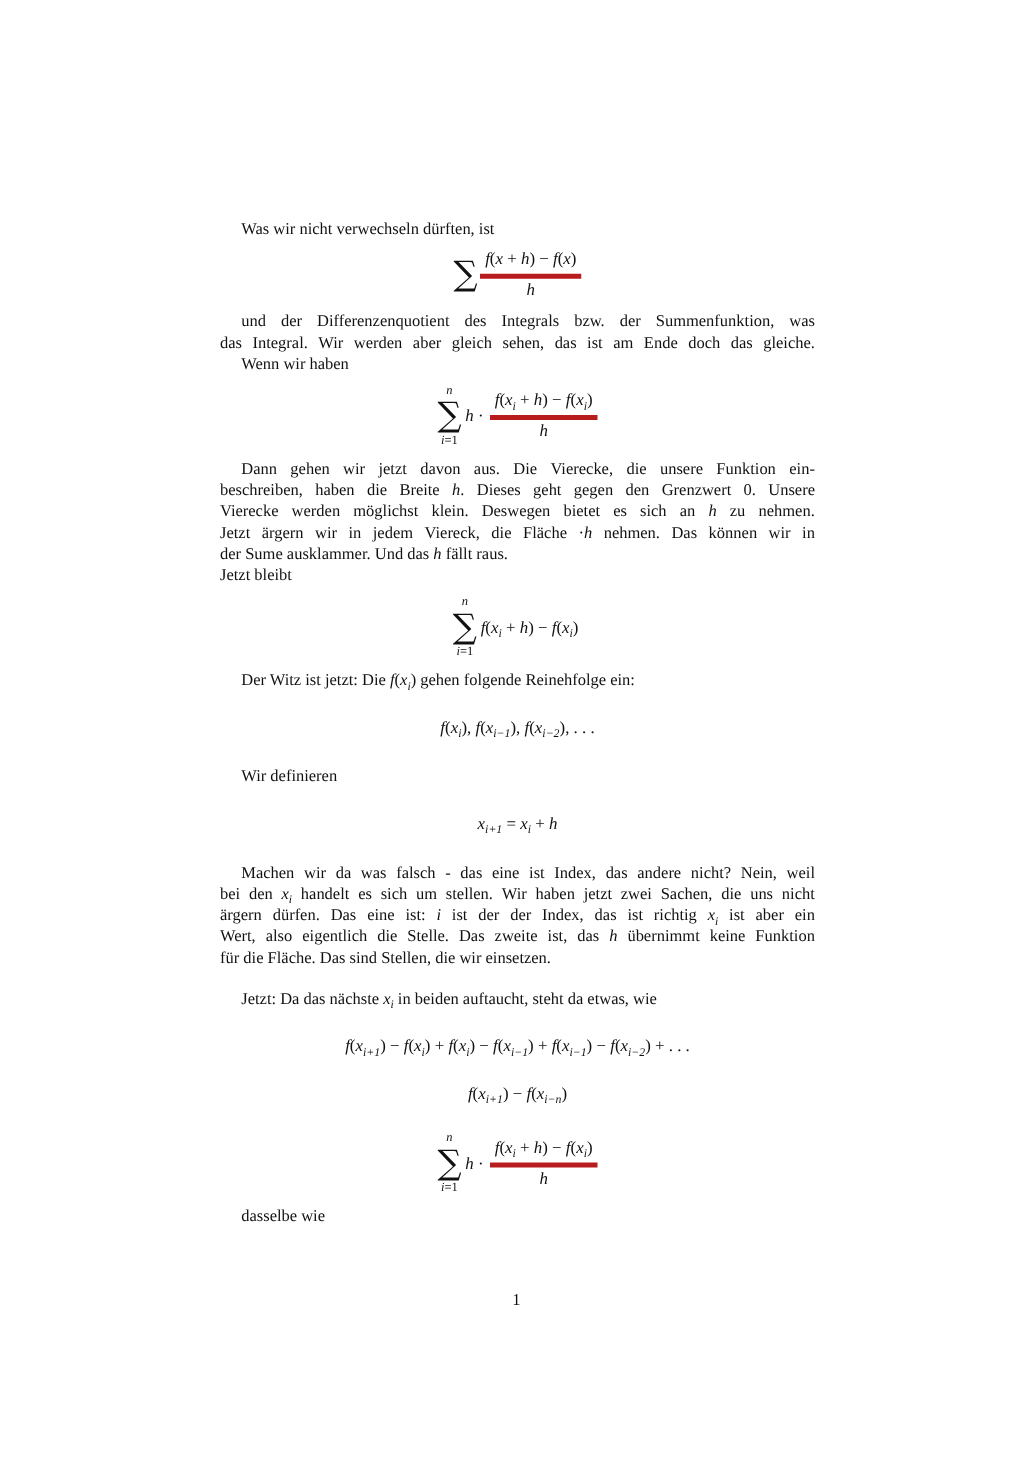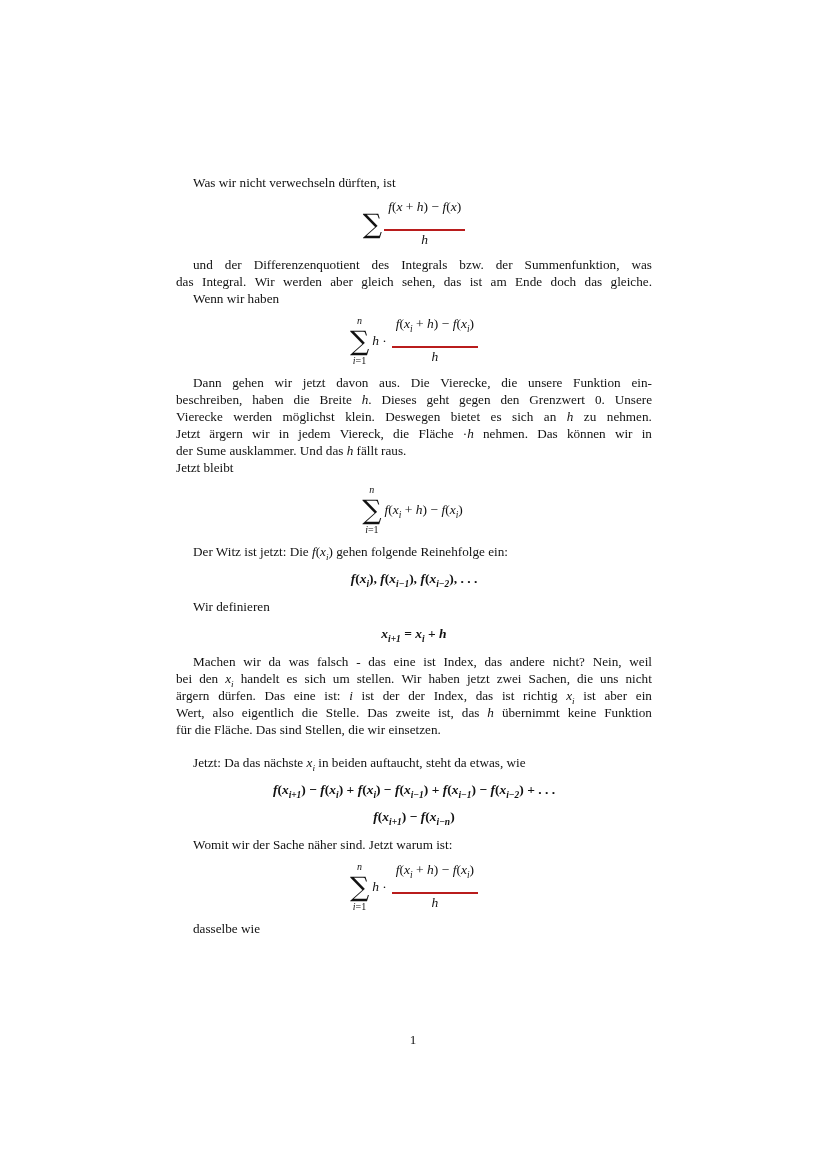--- a/index.html
+++ b/index.html
@@ -30,21 +30,21 @@
 
   
   .formula {
     display: flex;
     align-items: center;
     justify-content: center;
     font-size: 13.5px;
     line-height: 16px;
   }
   .f-frac { margin: 8px 0; }
-  .f-expr { margin: 11px 0; font-weight: bold; }
+  .f-expr { margin: 22px 0; }
   .sigma {
     font-family: "DejaVu Serif", "DejaVu Sans", serif;
     font-size: 27px;
     line-height: 27px;
     font-style: normal;
   }
   .bigop {
     display: inline-flex;
     flex-direction: column;
     align-items: center;
@@ -55,22 +55,22 @@
   }
   .bigop .sigma { margin: 1px 0; }
   .mtx { margin: 0 3px; }
   .frac {
     display: inline-flex;
     flex-direction: column;
     align-items: center;
     margin-left: 2px;
   }
   .frac .num {
-    padding: 0 4px 14px 4px;
-    border-bottom: 2px solid #b91c1c;
+    padding: 0 4px 4px 4px;
+    border-bottom: 4px solid #b91c1c;
   }
   .frac .den { padding-top: 1px; }
 
   .pagenum {
     position: absolute;
     top: 1031px;
     left: 0;
     width: 826px;
     text-align: center;
     font-size: 13.2px;
@@ -310,23 +310,20 @@
 
     <div class="formula f-expr">
       <span class="mtx"><i>f</i>(<i>x<sub>i+1</sub></i>) − <i>f</i>(<i>x<sub>i</sub></i>) + <i>f</i>(<i>x<sub>i</sub></i>) − <i>f</i>(<i>x<sub>i−1</sub></i>) + <i>f</i>(<i>x<sub>i−1</sub></i>) − <i>f</i>(<i>x<sub>i−2</sub></i>) + . . .</span>
     </div>
 
 
     <div class="formula f-expr">
       <span class="mtx"><i>f</i>(<i>x<sub>i+1</sub></i>) − <i>f</i>(<i>x<sub>i−n</sub></i>)</span>
     </div>
 
-    <div class="para">
-        <div class="line ind">Womit wir der Sache näher sind. Jetzt warum ist:</div>
-      </div>
 
     <div class="formula f-frac">
       <span class="bigop">
         <span class="lim"><i>n</i></span>
         <span class="sigma">∑</span>
         <span class="lim"><i>i</i>=1</span>
       </span>
       <span class="mtx"><i>h</i> ·</span>
       <span class="frac">
         <span class="num"><i>f</i>(<i>x<sub>i</sub></i> + <i>h</i>) − <i>f</i>(<i>x<sub>i</sub></i>)</span>

